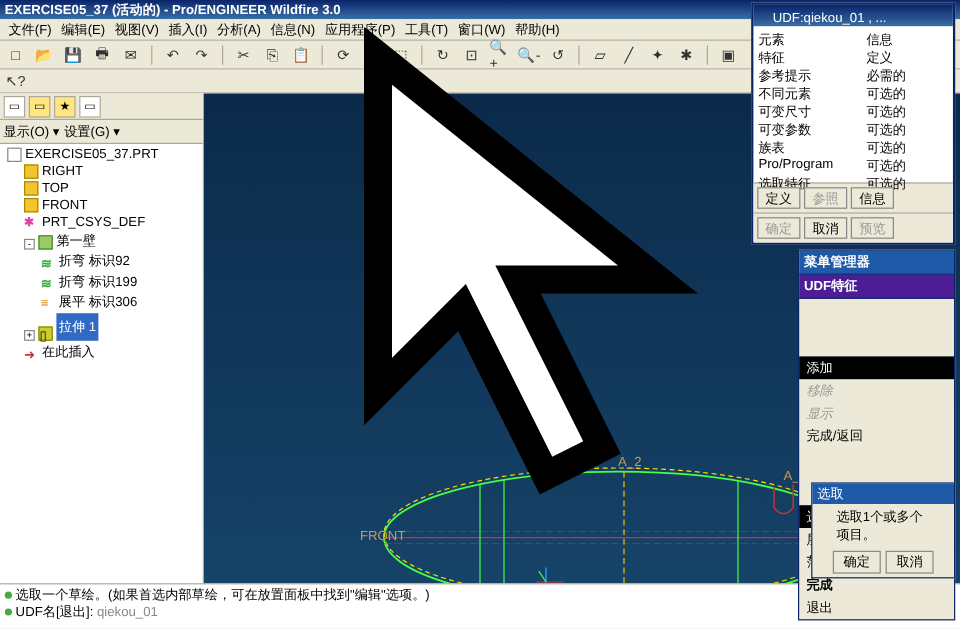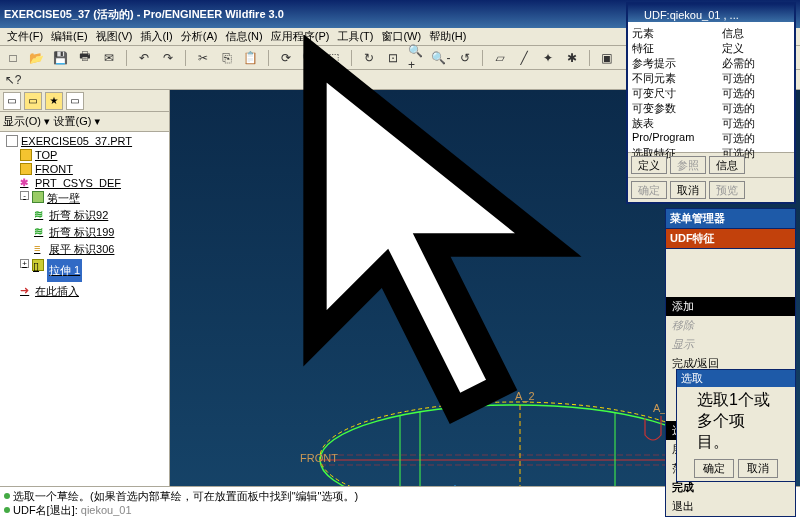--- a/index.html
+++ b/index.html
@@ -1,30 +1,30 @@
 <!DOCTYPE html>
 <html><head>
 <meta charset="utf-8">
 <style>
 * { margin:0; padding:0; box-sizing:border-box; font-family:"SimSun",Arial,sans-serif; font-size:11px; }
 body { width:800px; height:524px; background:#ece9d8; position:relative; overflow:hidden; }
-.titlebar { height:28px; background:linear-gradient(#0a246a,#3a6ea5); color:#fff; display:flex; align-items:center; padding:0 4px; font-weight:bold; }
+.titlebar { height:16px; background:linear-gradient(#0a246a,#3a6ea5); color:#fff; display:flex; align-items:center; padding:0 4px; font-weight:bold; }
 .menubar { height:18px; background:#ece9d8; display:flex; align-items:center; padding:0 4px; gap:2px; border-bottom:1px solid #aca899; }
 .menubar span { padding:1px 3px; cursor:default; font-size:11px; }
 .toolbar { height:24px; background:#ece9d8; border-bottom:1px solid #aca899; display:flex; align-items:center; padding:0 4px; gap:6px; }
 .tool-btn { width:18px; height:18px; display:flex; align-items:center; justify-content:center; font-size:12px; color:#333; }
 .sep { width:1px; height:16px; background:#aca899; margin:0 2px; }
 .main { display:flex; height:420px; }
 .left-panel { width:170px; background:#fff; border-right:1px solid #aca899; display:flex; flex-direction:column; }
 .left-toolbar { height:22px; background:#ece9d8; border-bottom:1px solid #aca899; display:flex; align-items:center; padding:0 3px; gap:3px; }
 .lt-btn { width:18px; height:18px; border:1px solid #aca899; background:#fff; display:flex; align-items:center; justify-content:center; font-size:10px; }
 .lt-btn.y { background:#ffe680; }
 .filter-bar { height:20px; background:#ece9d8; border-bottom:1px solid #aca899; display:flex; align-items:center; padding:0 3px; gap:4px; font-size:11px; }
 .tree { flex:1; overflow:auto; padding:2px; font-size:11px; }
-.tree-item { display:flex; align-items:flex-start; padding:1px 0 1px 4px; gap:3px; white-space:nowrap;text-decoration:underline; }
+.tree-item { display:flex; align-items:flex-end; padding:1px 0 1px 4px; gap:3px; white-space:nowrap; }
 .tree-item.i1 { padding-left:18px; }
 .tree-item.i2 { padding-left:32px; }
 .tree-item.sel span.lbl { background:#316ac5; color:#fff; padding:4px 2px; }
 .exp { width:9px; height:9px; border:1px solid #888; display:inline-flex; align-items:center; justify-content:center; font-size:8px; line-height:1; }
 .ico { width:12px; height:12px; display:inline-block; }
 .ico.box { border:1px solid #888; background:#fff; }
 .ico.plane { background:#f4c430; border:1px solid #a80; }
 .ico.csys { color:#d4a; font-weight:bold; font-size:10px; }
 .ico.sheet { background:#9c6; border:1px solid #483; }
 .ico.bend { color:#3a3; font-weight:bold; }
@@ -44,21 +44,21 @@
 .fw-btns button { font-size:11px; padding:1px 6px; height:18px; border:1px solid #888; background:#ece9d8; }
 .fw-btns button:disabled { color:#999; }
 .menu-panel { position:absolute; right:4px; background:#ece9d8; border:1px solid #0a246a; width:131px; font-size:11px; }
 .mp-hdr { background:#1e5aa8; color:#fff; padding:2px 4px; font-weight:bold; border-bottom:1px solid #0a246a; }
 .mp-item { padding:2px 6px; }
 .mp-item.sel { background:#000; color:#fff;margin-top:48px; }
 .mp-item.dis { color:#999;font-style:italic; }
 .mp-item.bold { font-weight:bold; }
 .sel-win { position:absolute; right:4px; bottom:42px; width:120px; border:1px solid #0a246a; background:#ece9d8; }
 .sel-win .hdr { background:#1e5aa8; color:#fff; padding:1px 4px; font-size:11px; display:flex; }
-.sel-win .msg { padding:3px 20px; font-size:16px; }
+.sel-win .msg { padding:3px 20px; font-size:11px; }
 .sel-win .bts { display:flex; gap:4px; padding:3px; justify-content:center; }
 .sel-win button { font-size:11px; padding:1px 8px; border:1px solid #888; background:#ece9d8; }
 .cursor { position:absolute; width:14px; height:18px; }
 </style>
 </head>
 <body>
 
 <div class="titlebar">
     <span>EXERCISE05_37 (活动的) - Pro/ENGINEER Wildfire 3.0</span>
   </div>
@@ -124,20 +124,24 @@
       <span class="lt-btn">▭</span>
     </div>
     <div class="filter-bar">
       <span>显示(O) ▾</span>
       <span>设置(G) ▾</span>
     </div>
     <div class="tree">
       <div class="tree-item">
           <span class="ico box"></span>
           <span class="lbl">EXERCISE05_37.PRT</span>
+        </div>
+      <div class="tree-item i1">
+          <span class="ico plane"></span>
+          <span class="lbl">RIGHT</span>
         </div>
       <div class="tree-item i1">
           <span class="ico plane"></span>
           <span class="lbl">TOP</span>
         </div>
       <div class="tree-item i1">
           <span class="ico plane"></span>
           <span class="lbl">FRONT</span>
         </div>
       <div class="tree-item i1">
@@ -264,21 +268,21 @@
     <div class="fw-btns">
       <button disabled="">确定</button>
       <button>取消</button>
       <button disabled="">预览</button>
     </div>
   </div>
 </div>
 
 <div class="menu-panel" style="top:208px">
   <div class="mp-hdr">菜单管理器</div>
-  <div class="mp-hdr" style="background:#c2410c">UDF特征</div>
+  <div class="mp-hdr" style="background:#4c1d95">UDF特征</div>
   <div class="mp-item sel">添加</div>
   <div class="mp-item dis">移除</div>
   <div class="mp-item dis">显示</div>
   <div class="mp-item">完成/返回</div>
   <div class="mp-item sel">选取</div>
   <div class="mp-item">层</div>
   <div class="mp-item">范围</div>
   <div class="mp-item bold">完成</div>
   <div class="mp-item">退出</div>
 </div>

